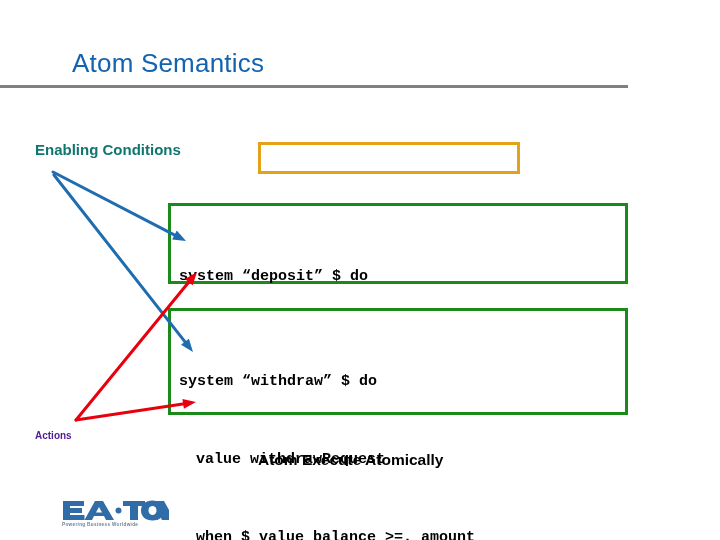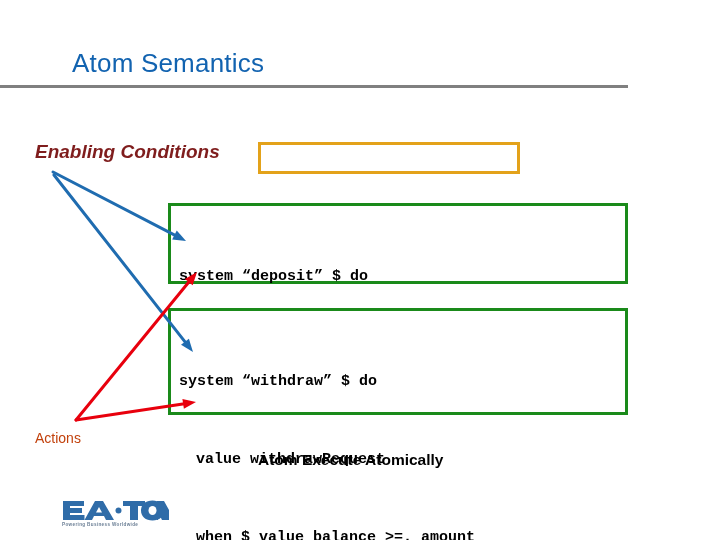--- a/index.html
+++ b/index.html
@@ -36,33 +36,32 @@
     width: 720px;
     height: 3px;
     background: #808080;
   }
 
   
   .label-enabling {
     position: absolute;
     left: 35px;
     top: 141px;
-    font-size: 19px;
-    font-weight: bold;
-    color: #7f1d1d;
-    white-space: nowrap;
-    font-style: italic;
+    font-size: 15px;
+    font-weight: bold;
+    color: #0f766e;
+    white-space: nowrap;
   }
   .label-actions {
     position: absolute;
     left: 35px;
     top: 430px;
-    font-size: 14px;
-    font-weight: normal;
-    color: #c2410c;
+    font-size: 10px;
+    font-weight: bold;
+    color: #4c1d95;
     white-space: nowrap;
   }
 
   
   .code-box {
     position: absolute;
     box-sizing: border-box;
     background: #ffffff;
     font-family: "Liberation Mono", "DejaVu Sans Mono", monospace;
     font-size: 15px;

